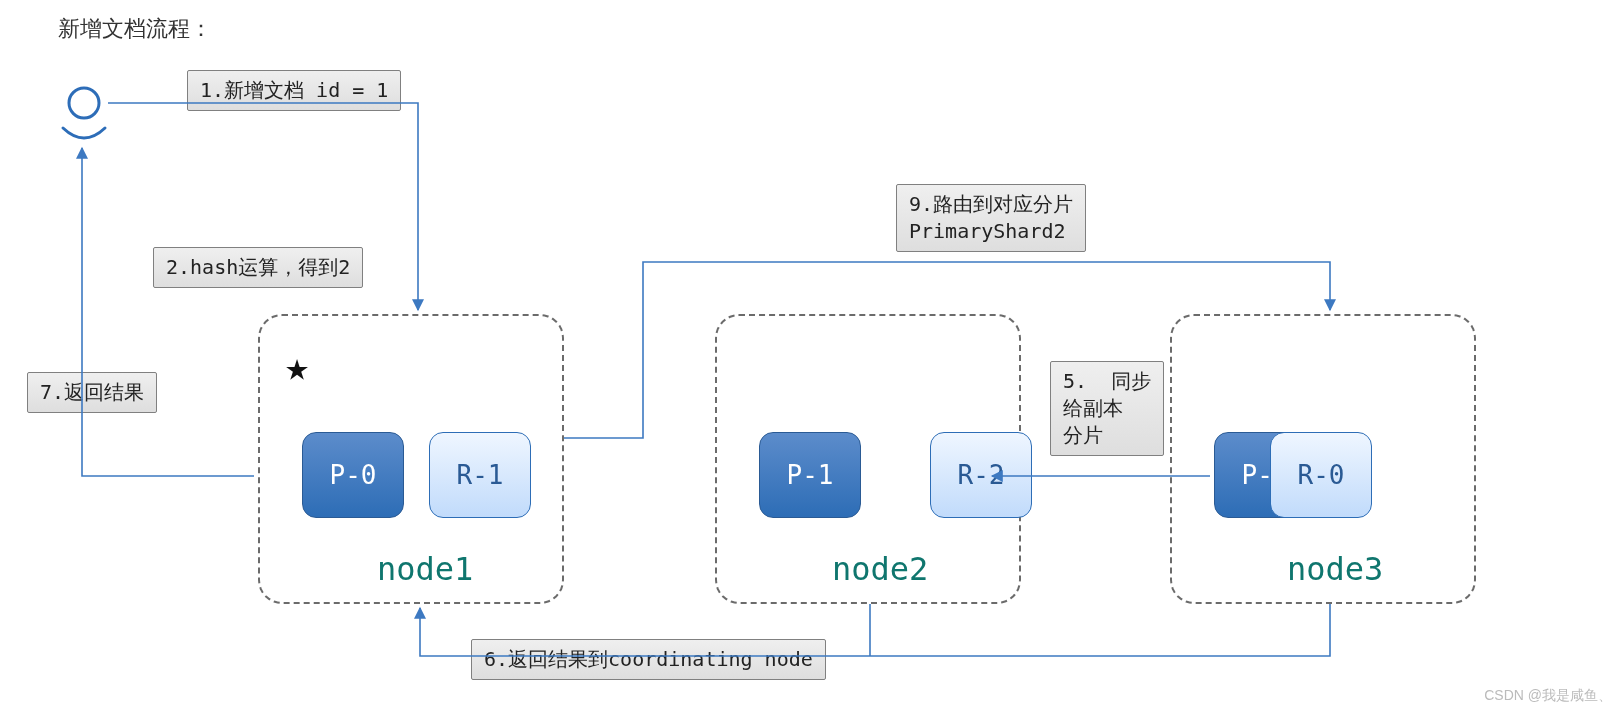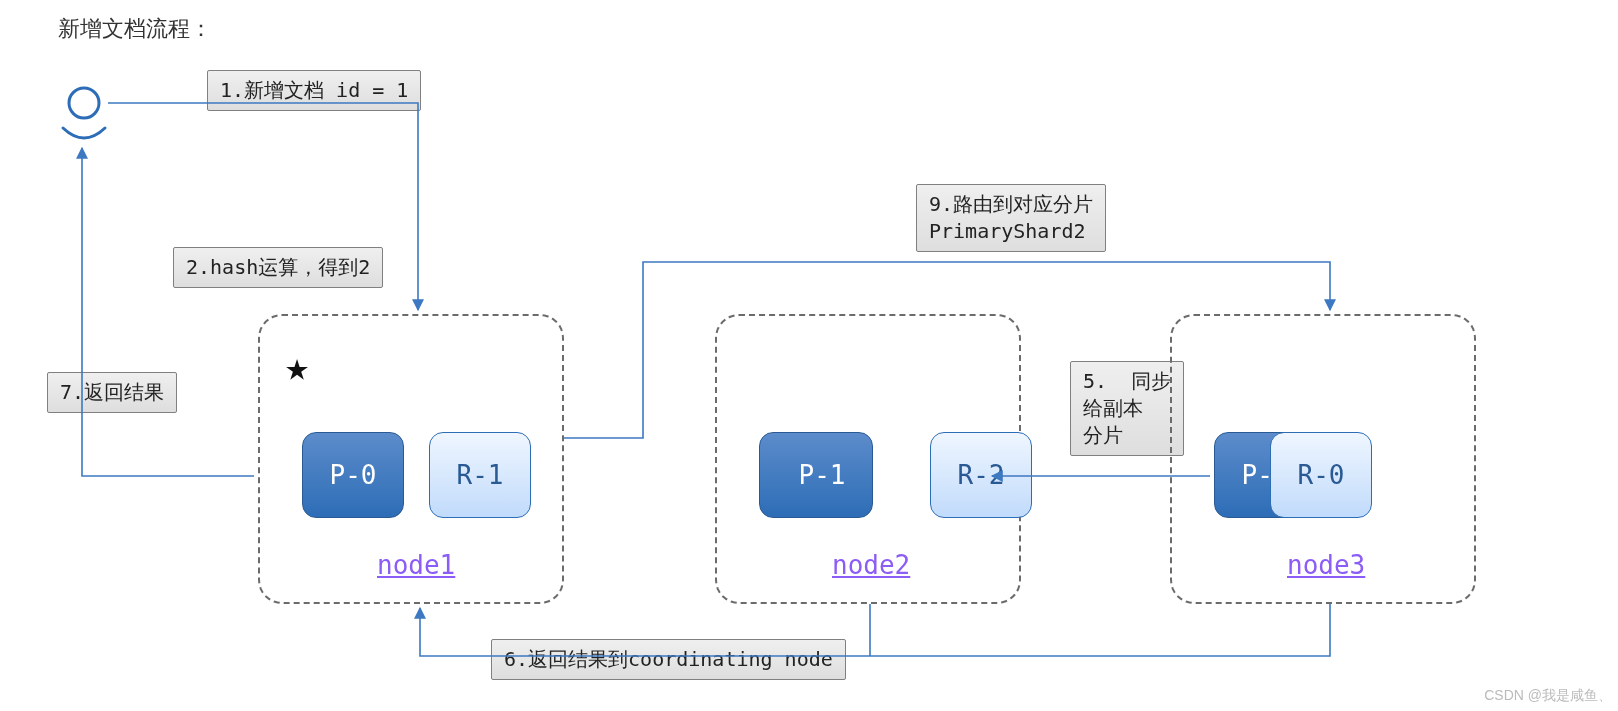--- a/index.html
+++ b/index.html
@@ -37,43 +37,41 @@
     background: linear-gradient(to bottom, #efefef 0%, #dedede 100%);
     border: 1px solid #808080;
     border-radius: 2px;
     padding: 6px 12px;
     font-family: Consolas, "Microsoft YaHei", monospace;
     font-size: 20px;
     color: #222;
     white-space: pre;
     line-height: 1.35;
     text-align: left;
-    margin-left: 20px;
   }
 
   .node-box {
     position: absolute;
     border: 2.5px dashed #808080;
     border-style: dashed;
     border-radius: 24px;
     background: transparent;
   }
   
   .node-box--dd {
     border: 2.5px dashed #6b6b6b;
   }
 
   .node-label {
     position: absolute;
-    font-size: 26px;
+    font-size: 32px;
     font-family: Consolas, monospace;
-    color: #8b5cf6;
+    color: #0f766e;
     white-space: nowrap;
     text-align: center;
-    text-decoration: underline;
   }
 
   .shard {
     position: absolute;
     border-radius: 14px;
     width: 100px;
     height: 84px;
     font-family: Consolas, monospace;
     font-size: 26px;
     display: flex;
@@ -130,21 +128,21 @@
   <span class="star" style="left:285px; top:346px;">★</span>
   <div class="shard primary" style="left:302px; top:432px;">
       <span>P-0</span>
     </div>
   <div class="shard replica" style="left:429px; top:432px;">
       <span>R-1</span>
     </div>
   <div class="node-label" style="left:377px; top:550px;">node1</div>
 
   <div class="node-box node-box--dd" style="left:715px; top:314px; width:302px; height:286px;"></div>
-  <div class="shard primary" style="left:759px; top:432px;padding-left:12px;">
+  <div class="shard primary" style="left:759px; top:432px;">
       <span>P-1</span>
     </div>
   <div class="shard replica" style="left:886px; top:432px;margin-left:44px;">
       <span>R-2</span>
     </div>
   <div class="node-label" style="left:832px; top:550px;">node2</div>
 
   <div class="node-box node-box--dd" style="left:1170px; top:314px; width:302px; height:286px;"></div>
   <div class="shard primary" style="left:1214px; top:432px;">
       <span>P-2</span>

